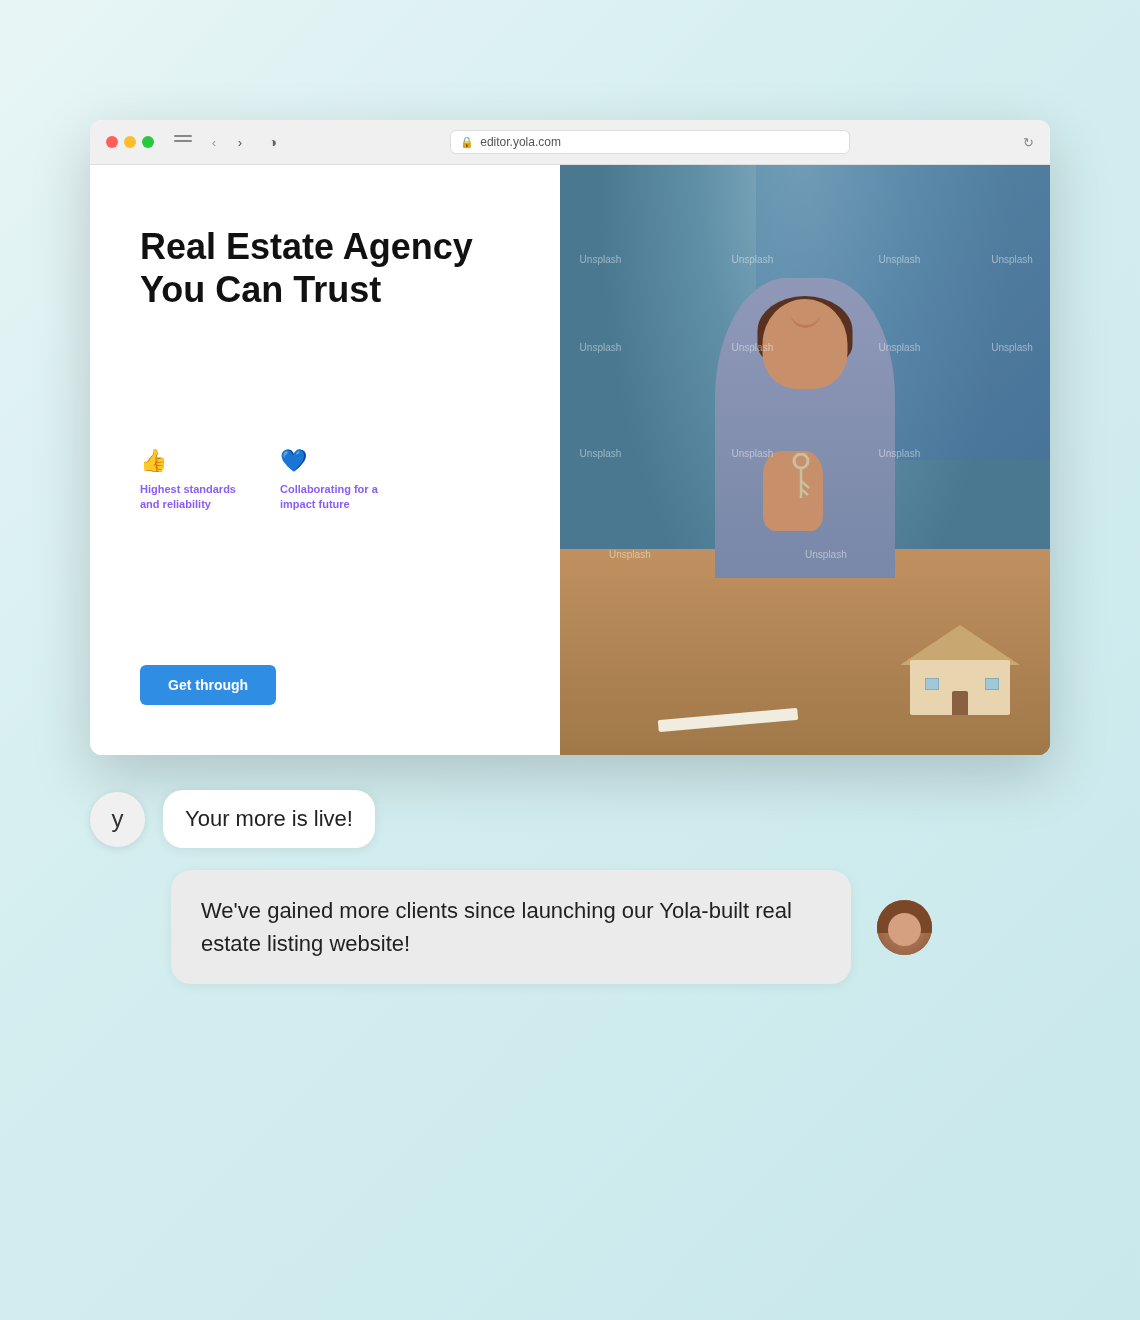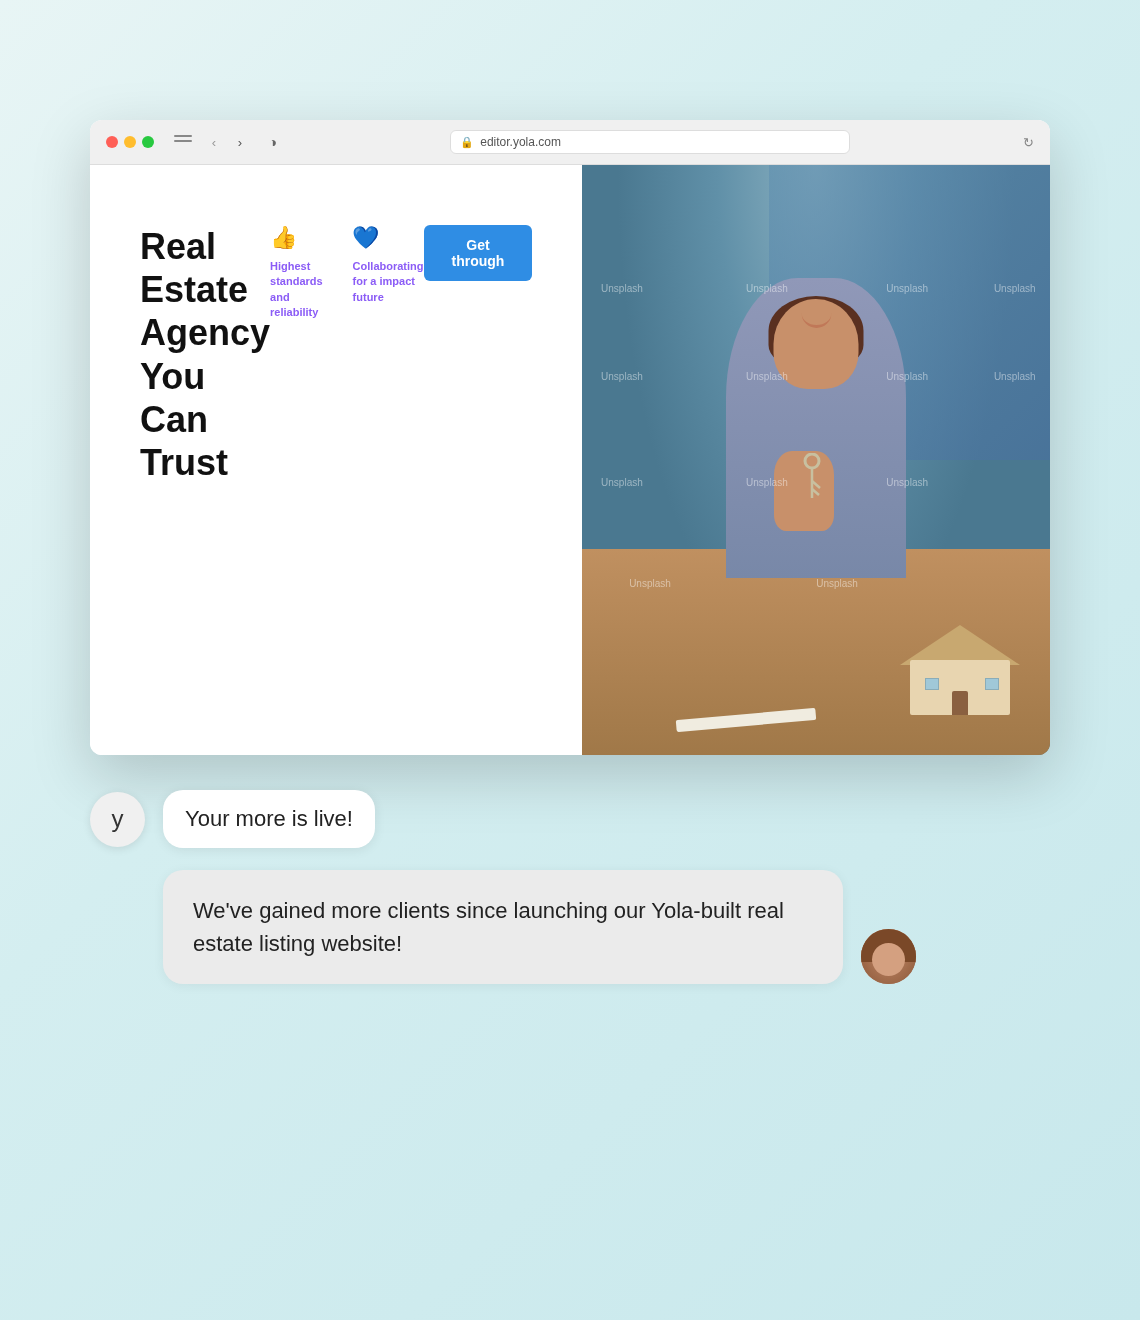--- a/index.html
+++ b/index.html
@@ -129,22 +129,22 @@
     
     .website-content {
       display: flex;
       height: 590px;
     }
 
     .website-left {
       flex: 1;
       padding: 60px 50px 50px 50px;
       display: flex;
-      flex-direction: row;
-      justify-content: center;
+      flex-direction: column;
+      justify-content: space-between;
       background: #fff;
     }
 
     .hero-title {
       font-size: 36px;
       font-weight: 800;
       color: #111;
       line-height: 1.2;
       margin-bottom: 20px;
     }
@@ -208,21 +208,20 @@
       pointer-events: none;
     }
 
     .watermark {
       position: absolute;
       font-size: 10px;
       color: rgba(255,255,255,0.45);
       font-family: sans-serif;
       font-weight: 500;
       white-space: nowrap;
-      margin-top: 29px;
     }
 
     
     .house-model {
       position: absolute;
       bottom: 40px;
       right: 30px;
       width: 120px;
       height: 90px;
     }
@@ -587,21 +586,21 @@
 
   <div style="display:flex; align-items:center; gap:18px;">
     <div class="yola-avatar">
       <span>y</span>
     </div>
     <div class="chat-bubble-white">
       <span>Your more is live!</span>
     </div>
   </div>
 
-  <div style="display:flex; align-items:flex-end; gap:18px;">
+  <div style="display:flex; align-items:center; gap:26px;">
     <div style="width:55px; flex-shrink:0;"></div>
     <div class="chat-bubble-large">
       <span>We've gained more clients since launching our Yola-built real estate listing website!</span>
     </div>
     <div class="user-avatar">
       <div class="user-avatar-inner"></div>
     </div>
   </div>
 
 </div>

